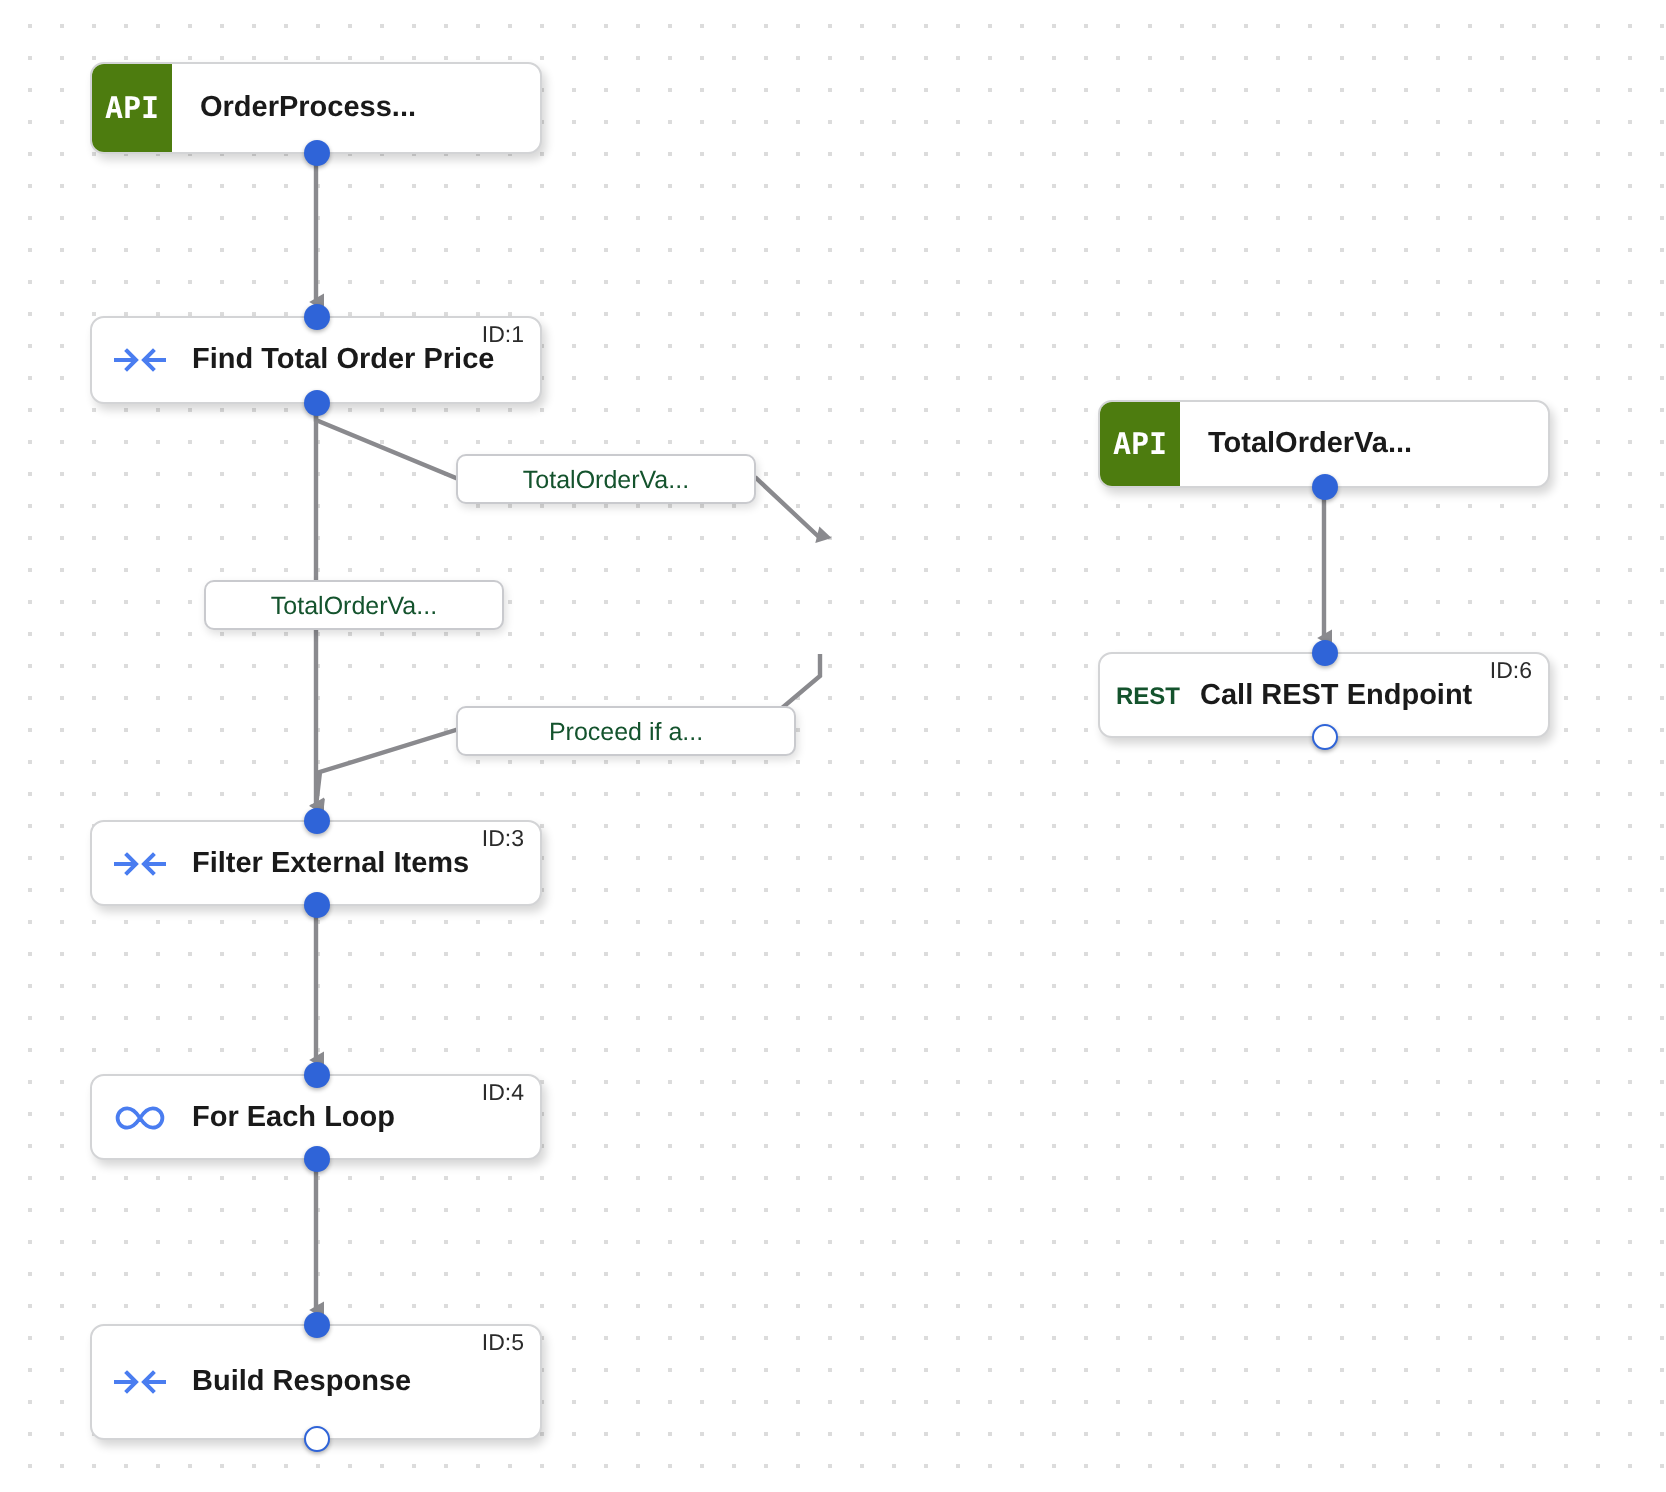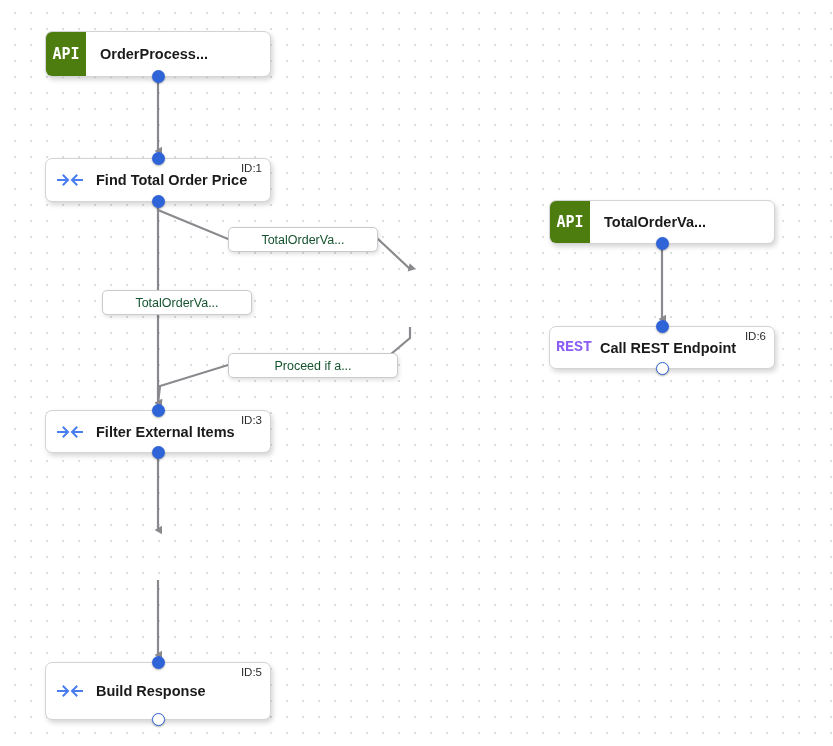--- a/index.html
+++ b/index.html
@@ -63,27 +63,27 @@
     justify-content: center;
     font-family: "DejaVu Sans Mono", monospace;
     font-weight: bold;
     font-size: 15px;
     letter-spacing: 0px;
     flex: 0 0 40px;
   }
   .badge-rest {
     width: 48px;
     flex: 0 0 48px;
-    color: #8b5cf6;
-    display: flex;
-    align-items: center;
-    justify-content: center;
-    font-family: Liberation Mono, monospace;
-    font-weight: bold;
-    font-size: 15px;
+    color: #14532d;
+    display: flex;
+    align-items: center;
+    justify-content: center;
+    font-family: Liberation Sans, sans-serif;
+    font-weight: bold;
+    font-size: 12px;
   }
 
   .icon-cell {
     width: 48px;
     flex: 0 0 48px;
     display: flex;
     align-items: center;
     justify-content: center;
     color: #4a7df0;
   }
@@ -228,20 +228,33 @@
           </g>
         </svg>
       </div>
       <div class="node-title">Filter External Items</div>
     </div>
     <div class="node-id">ID:3</div>
     <div class="port top"></div>
     <div class="port bottom"></div>
   </div>
 
+  <div class="node" style="left:45px; top:537px; width:226px; height:43px;">
+    <div class="node-inner">
+      <div class="icon-cell">
+        <svg width="28" height="16" viewBox="0 0 28 16">
+          <path d="M14,8 C11.8,11.4 10.1,12.8 7.6,12.8 A4.8,4.8 0 0 1 7.6,3.2 C10.1,3.2 11.8,4.6 14,8 C16.2,11.4 17.9,12.8 20.4,12.8 A4.8,4.8 0 0 0 20.4,3.2 C17.9,3.2 16.2,4.6 14,8 Z" fill="none" stroke="#4a7df0" stroke-width="1.9"></path>
+        </svg>
+      </div>
+      <div class="node-title">For Each Loop</div>
+    </div>
+    <div class="node-id">ID:4</div>
+    <div class="port top"></div>
+    <div class="port bottom"></div>
+  </div>
 
   <div class="node" style="left:45px; top:662px; width:226px; height:58px;">
     <div class="node-inner">
       <div class="icon-cell">
         <svg width="26" height="16" viewBox="0 0 26 16">
           <g stroke="#4a7df0" stroke-width="2" fill="none" stroke-linecap="square">
             <path d="M1,8 L10,8"></path>
             <path d="M6.5,3.5 L11,8 L6.5,12.5"></path>
             <path d="M25,8 L16,8"></path>
             <path d="M19.5,3.5 L15,8 L19.5,12.5"></path>

